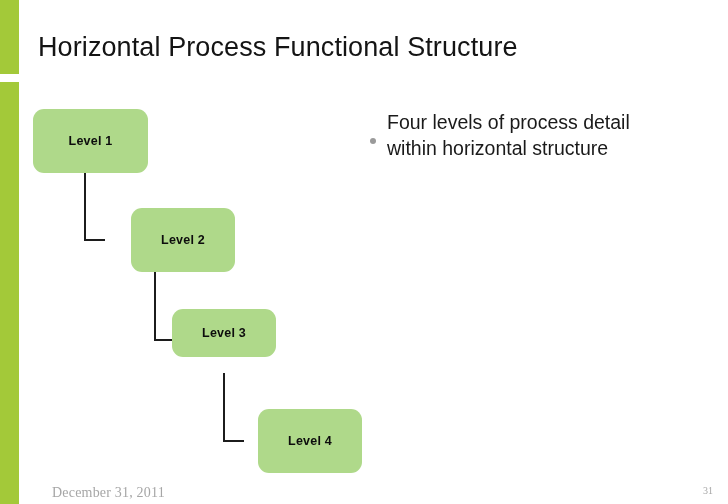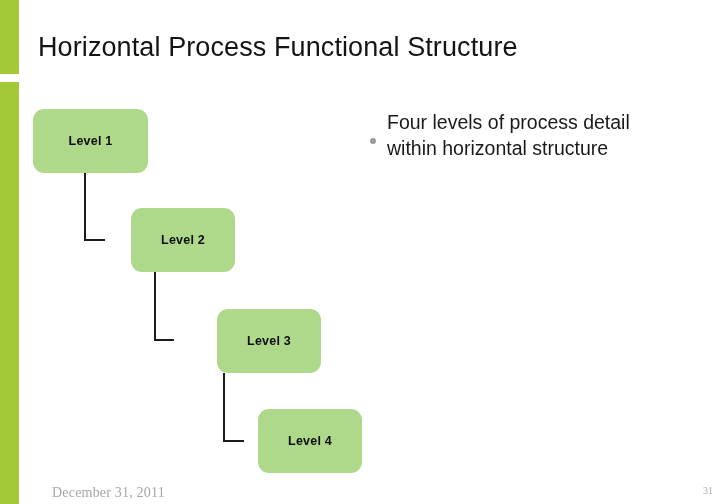--- a/index.html
+++ b/index.html
@@ -78,21 +78,21 @@
     display: flex;
     align-items: center;
     justify-content: center;
     font-size: 12.5px;
     font-weight: bold;
     color: #0d0d0d;
     letter-spacing: 0.2px;
   }
   #box-level-1 { left: 33px;  top: 109px; width: 115px; height: 64px; }
   #box-level-2 { left: 103px; top: 208px; width: 104px; height: 64px; margin-left: 28px; }
-  #box-level-3 { left: 172px; top: 309px; width: 104px; height: 64px; margin-left: 45px; }
+  #box-level-3 { left: 172px; top: 309px; width: 104px; height: 48px; }
   #box-level-4 { left: 258px; top: 409px; width: 104px; height: 64px; }
 
   
   .conn-v {
     position: absolute;
     width: 2px;
     background: #1c1c1c;
   }
   .conn-h {
     position: absolute;

